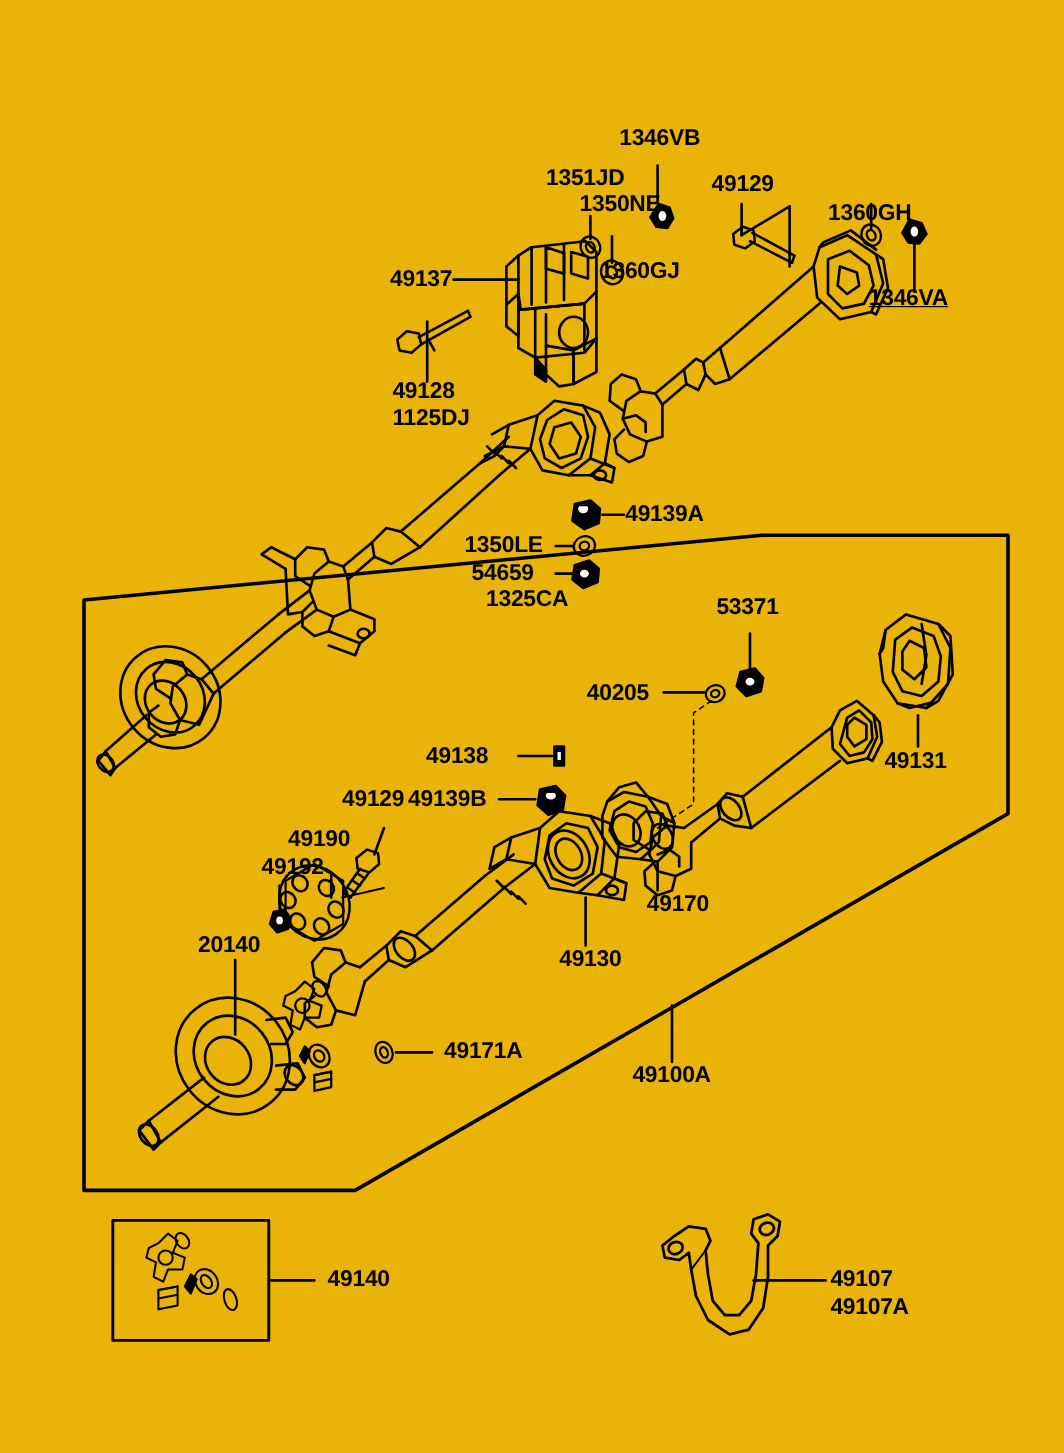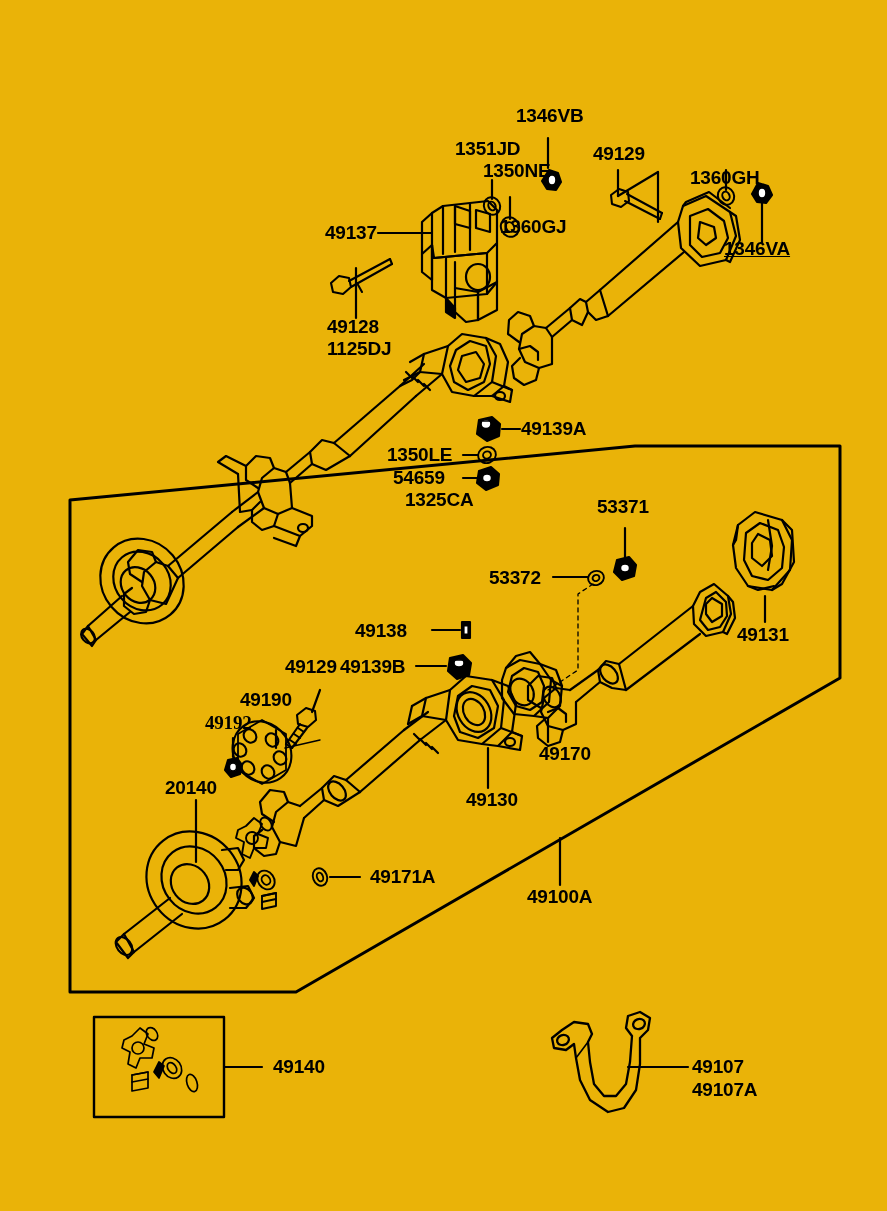--- a/index.html
+++ b/index.html
@@ -404,28 +404,28 @@
   <div class="lbl" style="left:724px; top:238px;text-decoration:underline;">1346VA</div>
   <div class="lbl" style="left:327px; top:316px;">49128</div>
   <div class="lbl" style="left:327px; top:338px;">1125DJ</div>
 
   <div class="lbl" style="left:521px; top:418px;">49139A</div>
   <div class="lbl" style="left:387px; top:444px;">1350LE</div>
   <div class="lbl" style="left:393px; top:467px;">54659</div>
   <div class="lbl" style="left:405px; top:489px;">1325CA</div>
 
   <div class="lbl" style="left:597px; top:496px;text-align:center;">53371</div>
-  <div class="lbl" style="left:489px; top:567px;">53372</div>
+  <div class="lbl" style="left:489px; top:567px;">40205</div>
   <div class="lbl" style="left:737px; top:624px;">49131</div>
 
   <div class="lbl" style="left:355px; top:620px;">49138</div>
   <div class="lbl" style="left:285px; top:656px;">49129</div>
   <div class="lbl" style="left:340px; top:656px;">49139B</div>
   <div class="lbl" style="left:240px; top:689px;">49190</div>
-  <div class="lbl" style="left:205px; top:712px;font-family:Liberation Serif, serif;">49192</div>
+  <div class="lbl" style="left:218px; top:712px;">49192</div>
   <div class="lbl" style="left:539px; top:743px;">49170</div>
   <div class="lbl" style="left:165px; top:777px;">20140</div>
   <div class="lbl" style="left:466px; top:789px;">49130</div>
   <div class="lbl" style="left:370px; top:866px;">49171A</div>
   <div class="lbl" style="left:527px; top:886px;">49100A</div>
 
   <div class="lbl" style="left:273px; top:1056px;">49140</div>
   <div class="lbl" style="left:692px; top:1056px;">49107</div>
   <div class="lbl" style="left:692px; top:1079px;">49107A</div>
 

